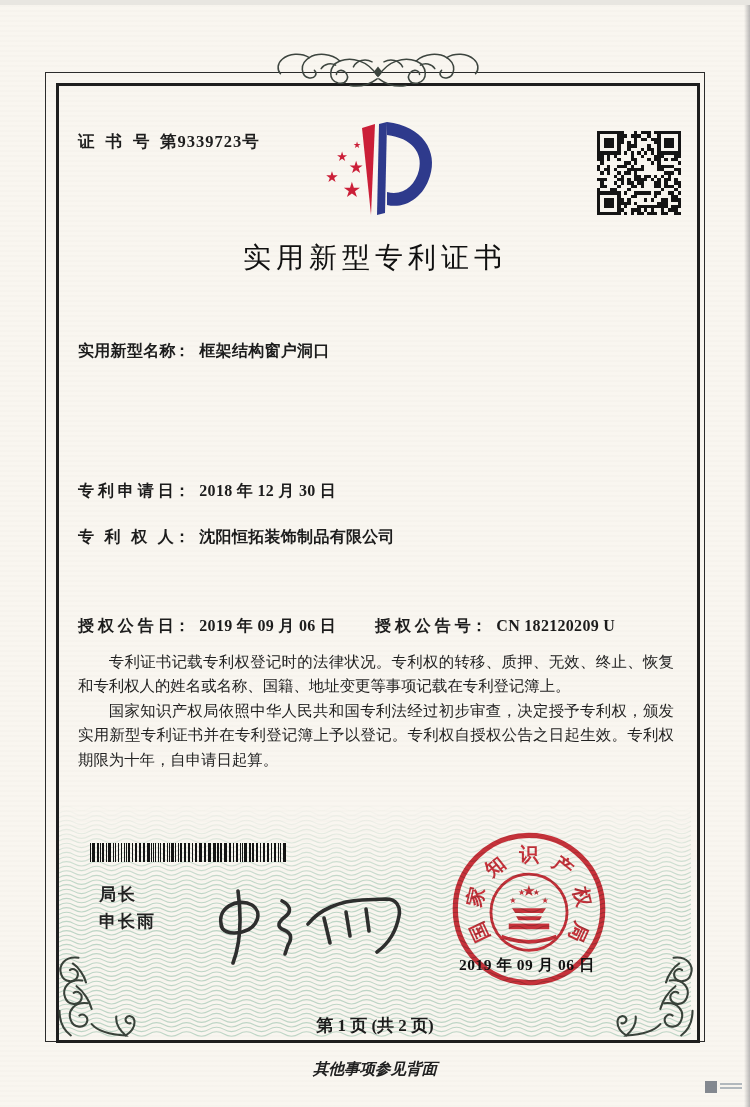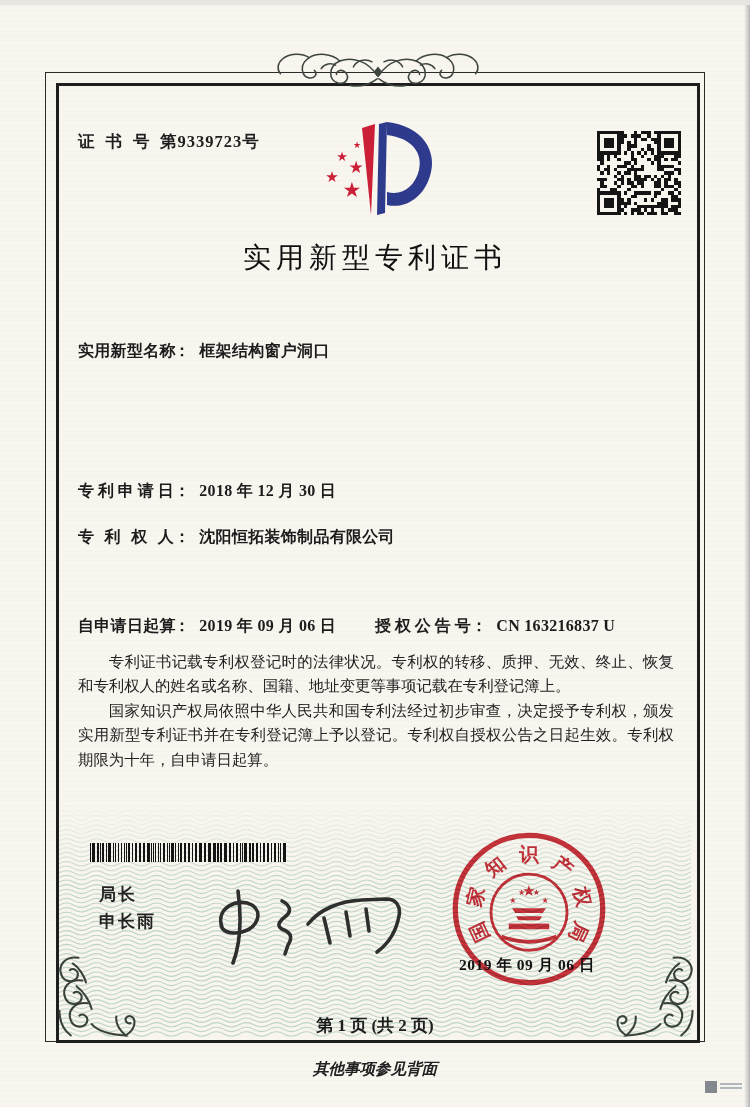--- a/index.html
+++ b/index.html
@@ -504,23 +504,23 @@
   <div class="field-row z-top" style="top:336px">
     <span class="flabel">实用新型名称</span><span class="colon">：</span><span class="fvalue">框架结构窗户洞口</span>
   </div>
   <div class="field-row z-top" style="top:476px">
     <span class="flabel">专利申请日</span><span class="colon">：</span><span class="fvalue">2018 年 12 月 30 日</span>
   </div>
   <div class="field-row z-top" style="top:522px">
     <span class="flabel">专利权人</span><span class="colon">：</span><span class="fvalue">沈阳恒拓装饰制品有限公司</span>
   </div>
   <div class="field-row z-top" style="top:611px">
-    <span class="flabel">自申请日起算</span><span class="colon">：</span><span class="fvalue">2019 年 09 月 06 日</span>
+    <span class="flabel">授权公告日</span><span class="colon">：</span><span class="fvalue">2019 年 09 月 06 日</span>
     <span class="grant-col2">
-      <span class="flabel">授权公告号</span><span class="colon">：</span><span class="fvalue">CN 163216837 U</span>
+      <span class="flabel">授权公告号</span><span class="colon">：</span><span class="fvalue">CN 182120209 U</span>
     </span>
   </div>
 
   <div class="body-text z-top">
     <p>专利证书记载专利权登记时的法律状况。专利权的转移、质押、无效、终止、恢复和专利权人的姓名或名称、国籍、地址变更等事项记载在专利登记簿上。</p>
     <p>国家知识产权局依照中华人民共和国专利法经过初步审查，决定授予专利权，颁发实用新型专利证书并在专利登记簿上予以登记。专利权自授权公告之日起生效。专利权期限为十年，自申请日起算。</p>
   </div>
 
   <svg class="barcode" width="200" height="19" viewBox="0 0 200 19">
       <rect x="0" y="0" width="1" height="19" fill="#141414"></rect>

